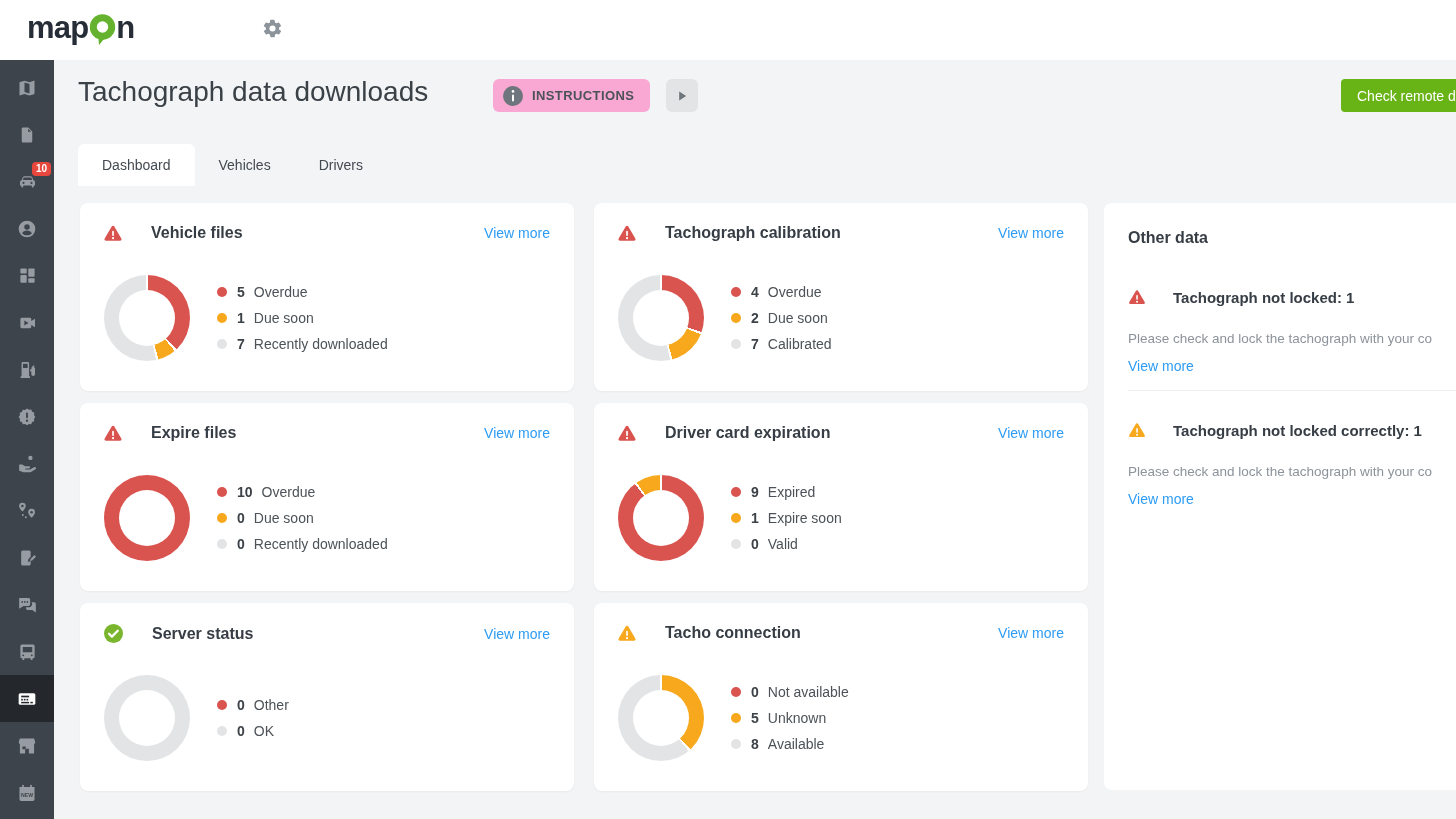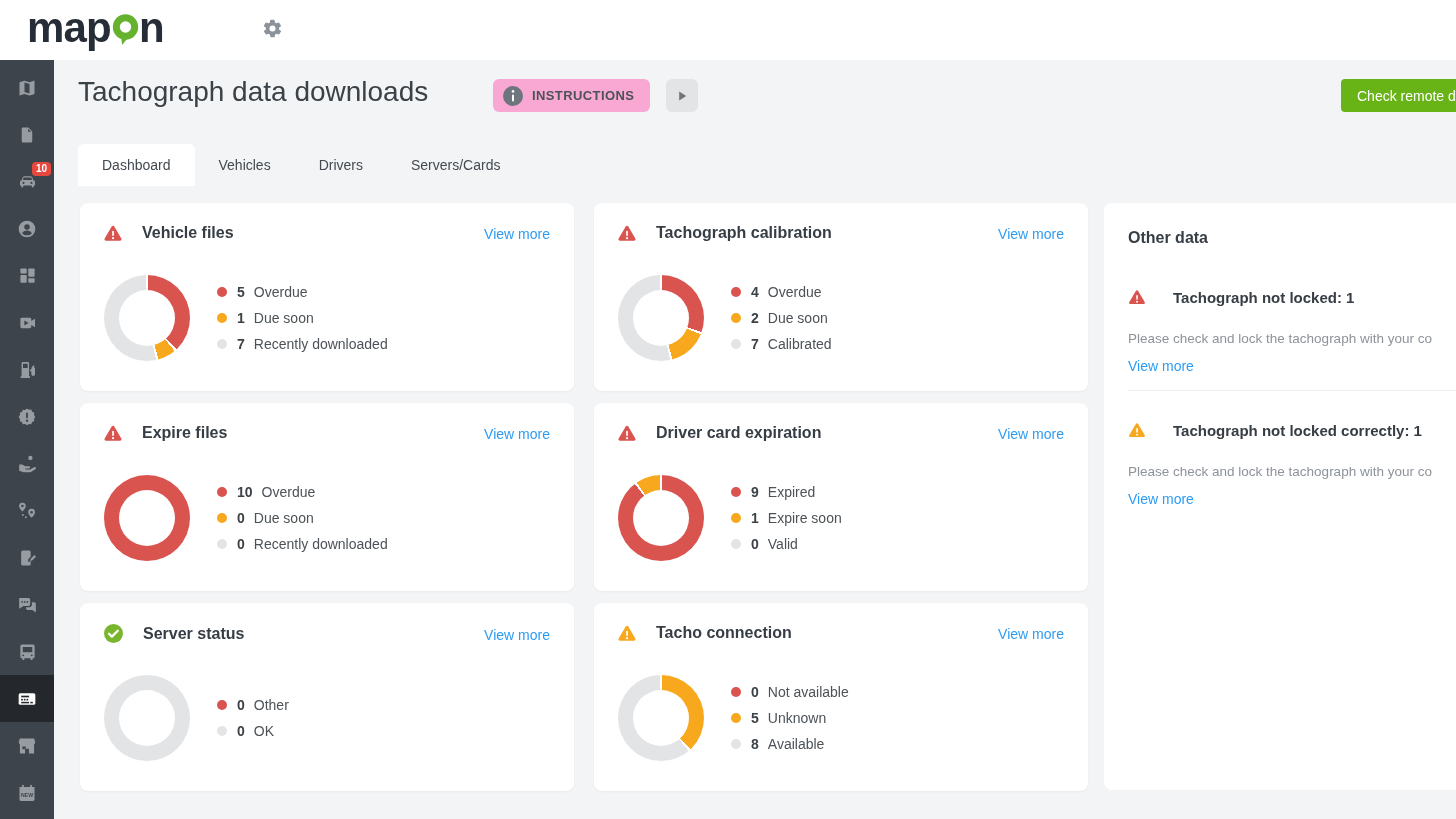--- a/index.html
+++ b/index.html
@@ -5,21 +5,21 @@
   * { box-sizing: border-box; }
   html,body { margin:0; padding:0; }
   body {
     width:1456px; height:819px; overflow:hidden; position:relative;
     font-family:"Liberation Sans", sans-serif;
     background:#f3f4f5; color:#3c434a;
   }
   
   .topbar { position:absolute; top:0; left:0; width:1456px; height:60px; background:#fff; z-index:5; }
   .logo { position:absolute; left:27px; top:13px; display:flex; align-items:flex-start; cursor:pointer;
-          font-size:42px; font-weight:700; color:#262d36; letter-spacing:-0.8px; line-height:30px;text-align:right; }
+          font-size:31px; font-weight:700; color:#262d36; letter-spacing:-0.8px; line-height:30px;text-align:right; }
   .logo svg { margin:1px 0 0 1px; }
   .topbar-gear { position:absolute; left:257px; top:15px; width:30px; height:30px;
                  background:none; border:none; color:#8d939a; cursor:pointer; padding:0; }
   
   .sidebar { position:absolute; top:60px; left:0; width:54px; height:759px; background:#3e444b; }
   .sidebar nav { padding-top:4px; }
   .side-item { height:47px; display:flex; align-items:center; justify-content:center;
                color:#969ca1; position:relative; cursor:pointer; }
   .side-item.active { background:#24282d; color:#fff; }
   .side-badge { position:absolute; top:4px; right:3px; background:#e8473e; color:#fff;
@@ -38,21 +38,21 @@
                background:#68b315; border-radius:4px; color:#fff; font-family:inherit; font-size:14px;
                text-align:left; padding:0 16px; white-space:nowrap; }
   
   .tabs { position:absolute; left:24px; top:84px; height:42px; display:flex; }
   .tab { padding:0 24px; display:flex; align-items:center; font-size:14px; color:#434a51; cursor:pointer; }
   .tab.active { background:#fff; border-radius:6px 6px 0 0; }
   
   .cards { position:absolute; left:26px; top:143px; display:grid;
            grid-template-columns:494px 494px; grid-auto-rows:188px; gap:12px 20px; }
   .card { background:#fff; border-radius:8px; position:relative; box-shadow:0 1px 2px rgba(31,35,40,.05); }
-  .card-head { display:flex; align-items:flex-end; gap:20px; padding:21px 24px 0; }
+  .card-head { display:flex; align-items:center; gap:29px; padding:21px 24px 0; }
   .card-title { font-size:16px; font-weight:700; color:#363d44; margin:0; }
   .view-more { margin-left:auto; color:#2d9cf4; font-size:14px; cursor:pointer; text-decoration:none; }
   .card-body { position:absolute; left:24px; top:54px; height:122px; right:24px;
                display:flex; align-items:center; gap:27px; }
   .donut { width:86px; height:86px; border-radius:50%; flex:0 0 86px; position:relative; }
   .donut .hole { position:absolute; inset:15px; border-radius:50%; background:#fff; }
   .legend { list-style:none; margin:0; padding:0; display:flex; flex-direction:column; gap:10px; }
   .leg-row { display:flex; align-items:center; font-size:14px; color:#4c5257; }
   .dot { width:10px; height:10px; border-radius:50%; margin-right:10px; flex:0 0 10px; }
   .num { color:#3c4247; font-weight:700; margin-right:9px; }
@@ -248,21 +248,20 @@
         <path d="M3.2 1.5v9l7-4.5z" fill="#6e757c"></path>
       </svg>
   </button>
 
   <button class="btn-green">Check remote d</button>
 
   <div class="tabs" id="tabs">
       <div class="tab active">Dashboard</div>
       <div class="tab">Vehicles</div>
       <div class="tab">Drivers</div>
-      <div class="tab">Servers/Cards</div>
     </div>
 
   <div class="cards" id="cards">
   <section class="card">
     <div class="card-head">
       <span class="card-icon" style="display:flex">
             <svg width="18" height="17" viewBox="0 0 24 22">
               <path d="M13.7 1.6a2 2 0 0 0-3.4 0L.9 17.6a2 2 0 0 0 1.7 3h18.8a2 2 0 0 0 1.7-3Z" fill="#d9534f"></path>
               <rect x="10.9" y="7.4" width="2.3" height="7" rx="1.1" fill="#fff"></rect>
               <circle cx="12.05" cy="17.2" r="1.45" fill="#fff"></circle>

